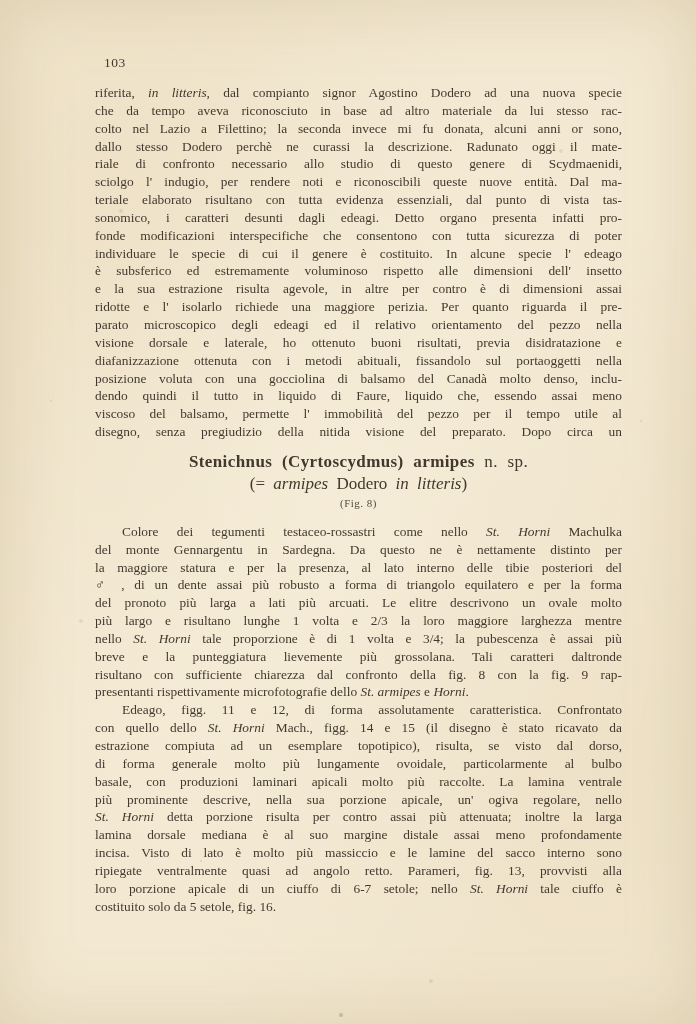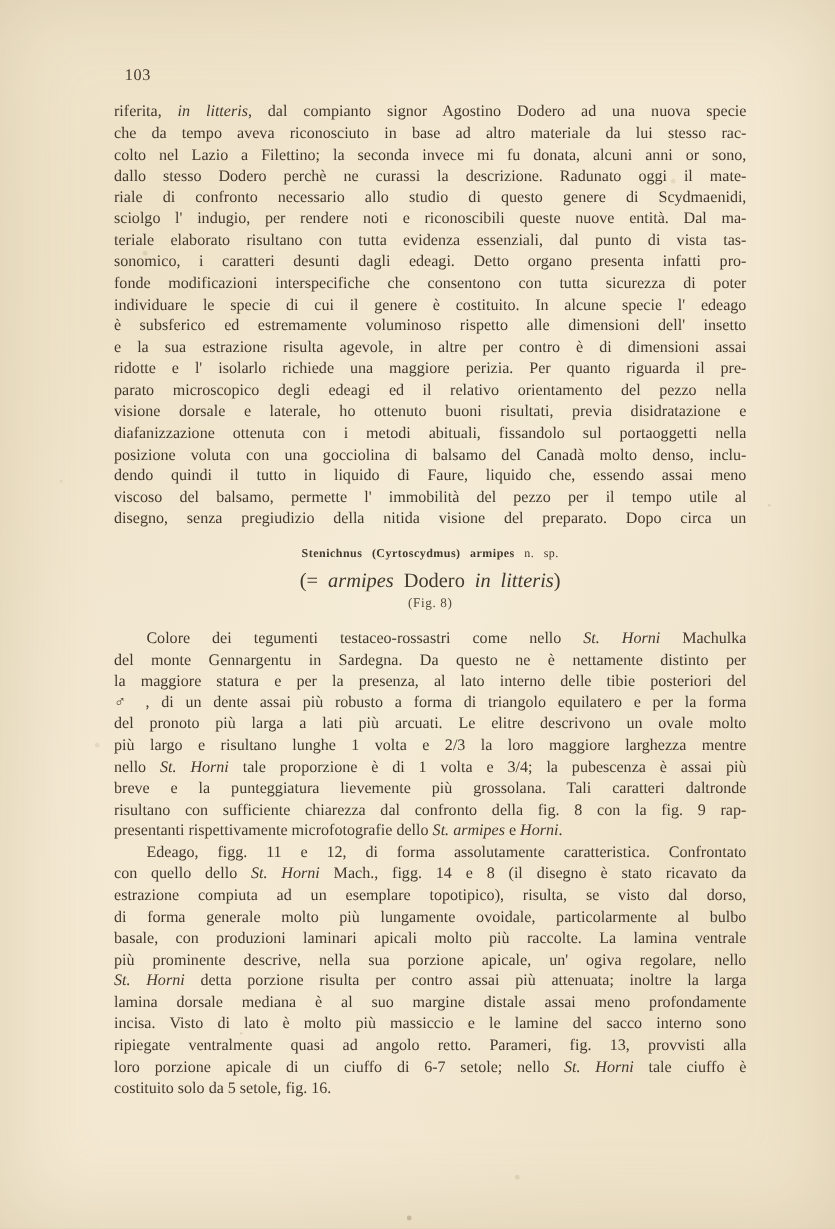--- a/index.html
+++ b/index.html
@@ -62,21 +62,21 @@
   .para .line.last {
     text-align-last: left;
   }
   .para.indent .line:first-child { text-indent: 27px; }
   .it { font-style: italic; }
   .heading {
     margin-top: 12px;
     text-align: center;
   }
   .heading .h1 {
-    font-size: 10px;
+    font-size: 17px;
     line-height: 18px;
     word-spacing: 5px;
     letter-spacing: 0.4px;
   }
   .heading .h1 .bold { font-weight: bold; }
   .heading .h2 {
     margin-top: 4px;
     font-size: 17px;
     line-height: 17px;
     word-spacing: 4px;
@@ -139,21 +139,21 @@
         <div class="line"><span>del pronoto più larga a lati più arcuati. Le elitre descrivono un ovale molto</span></div>
         <div class="line"><span>più largo e risultano lunghe 1 volta e 2/3 la loro maggiore larghezza mentre</span></div>
         <div class="line"><span>nello </span><span class="it">St. Horni</span><span> tale proporzione è di 1 volta e 3/4; la pubescenza è assai più</span></div>
         <div class="line"><span>breve e la punteggiatura lievemente più grossolana. Tali caratteri daltronde</span></div>
         <div class="line"><span>risultano con sufficiente chiarezza dal confronto della fig. 8 con la fig. 9 rap-</span></div>
         <div class="line last"><span>presentanti rispettivamente microfotografie dello </span><span class="it">St. armipes</span><span> e </span><span class="it">Horni</span><span>.</span></div>
       </div>
 
     <div class="para indent">
         <div class="line"><span>Edeago, figg. 11 e 12, di forma assolutamente caratteristica. Confrontato</span></div>
-        <div class="line"><span>con quello dello </span><span class="it">St. Horni</span><span> Mach., figg. 14 e 8 (il disegno è stato ricavato da</span></div>
+        <div class="line"><span>con quello dello </span><span class="it">St. Horni</span><span> Mach., figg. 14 e 15 (il disegno è stato ricavato da</span></div>
         <div class="line"><span>estrazione compiuta ad un esemplare topotipico), risulta, se visto dal dorso,</span></div>
         <div class="line"><span>di forma generale molto più lungamente ovoidale, particolarmente al bulbo</span></div>
         <div class="line"><span>basale, con produzioni laminari apicali molto più raccolte. La lamina ventrale</span></div>
         <div class="line"><span>più prominente descrive, nella sua porzione apicale, un' ogiva regolare, nello</span></div>
         <div class="line"><span class="it">St. Horni</span><span> detta porzione risulta per contro assai più attenuata; inoltre la larga</span></div>
         <div class="line"><span>lamina dorsale mediana è al suo margine distale assai meno profondamente</span></div>
         <div class="line"><span>incisa. Visto di lato è molto più massiccio e le lamine del sacco interno sono</span></div>
         <div class="line"><span>ripiegate ventralmente quasi ad angolo retto. Parameri, fig. 13, provvisti alla</span></div>
         <div class="line"><span>loro porzione apicale di un ciuffo di 6-7 setole; nello </span><span class="it">St. Horni</span><span> tale ciuffo è</span></div>
         <div class="line last"><span>costituito solo da 5 setole, fig. 16.</span></div>

